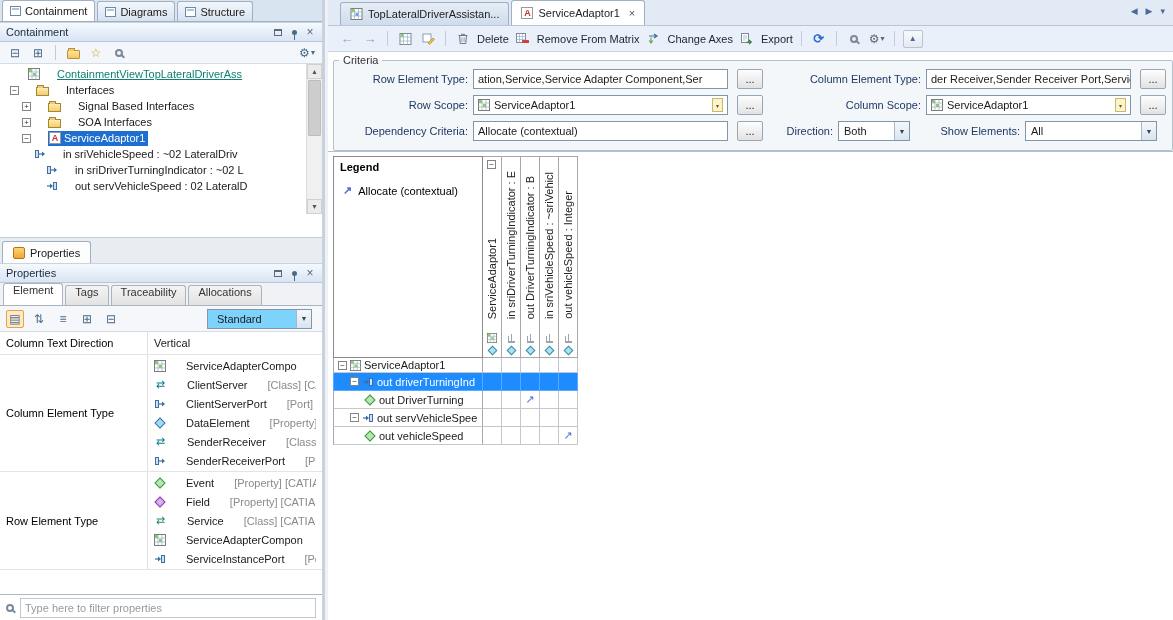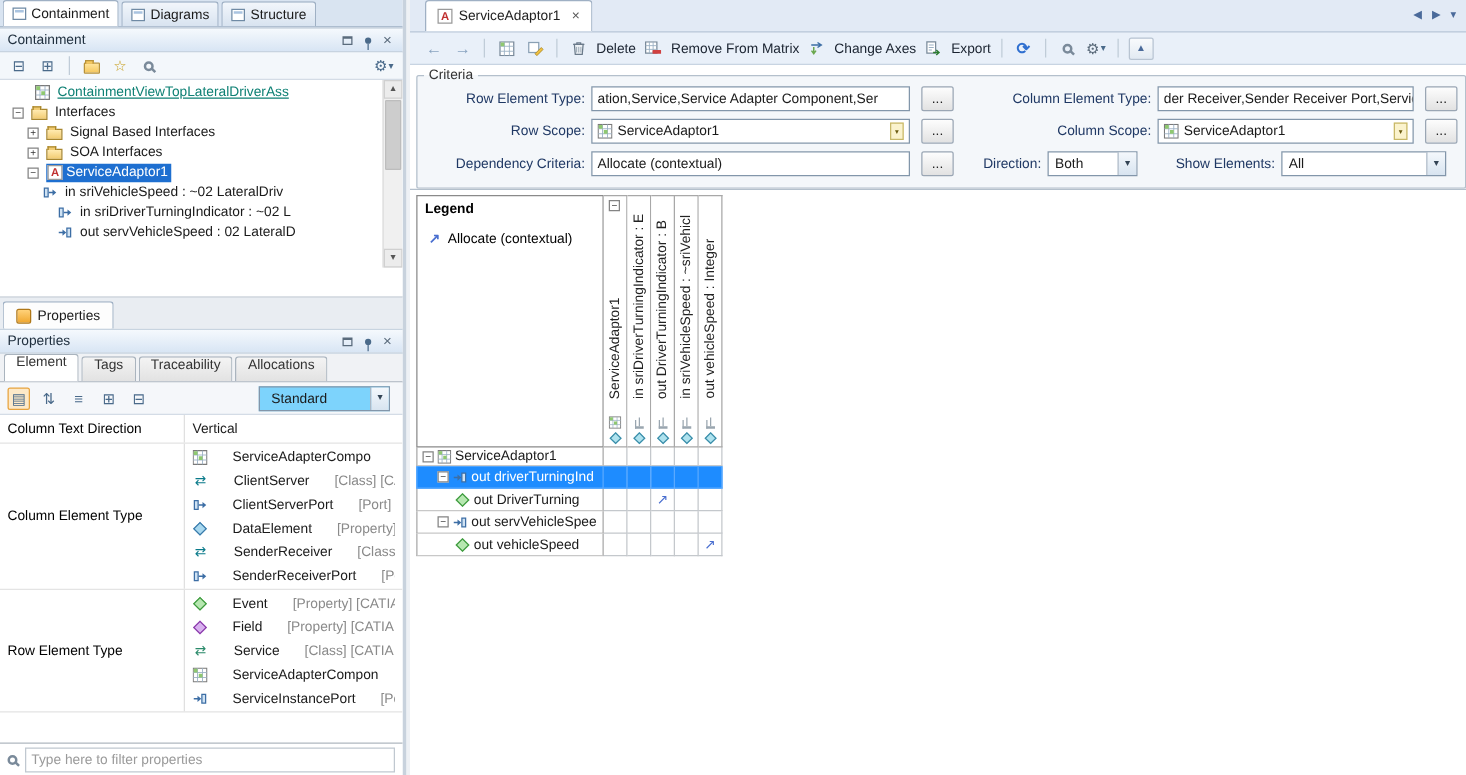--- a/index.html
+++ b/index.html
@@ -27,21 +27,21 @@
   .i-folder{width:13px;height:9px;background:linear-gradient(#ffe49a,#f5c860);border:1px solid #b8923a;border-radius:1px;position:relative;margin-top:3px}
   .i-folder::before{content:"";position:absolute;top:-3px;left:0;width:5px;height:2px;background:#f5c860;border:1px solid #b8923a;border-bottom:none}
   .star{color:#c8a020;font-size:12px}
   .lens{width:8px;height:8px;border:2px solid #7a8a9a;border-radius:50%;position:relative;flex:none}
   .lens::after{content:"";position:absolute;width:5px;height:2px;background:#7a8a9a;transform:rotate(45deg);right:-4px;bottom:-2px}
   .dd{font-size:8px;margin-left:1px}
 
   
   .tree{height:173px;background:#fff;position:relative;flex:none;overflow:hidden}
   .treeviewport{position:absolute;left:0;top:2px;right:17px;height:128px;overflow:hidden}
-  .trow{height:16px;display:flex;align-items:center;white-space:nowrap;overflow:hidden;gap:6px}
+  .trow{height:16px;display:flex;align-items:center;white-space:nowrap;overflow:hidden;gap:17px}
   .exp{width:9px;height:9px;border:1px solid #848484;background:#fff;font-size:8px;line-height:7px;text-align:center;color:#333;flex:none}
   .i-pkg{width:13px;height:9px;background:linear-gradient(#ffeab0,#f2cc72);border:1px solid #a8862e;flex:none;position:relative;margin-top:2px}
   .i-pkg::before{content:"";position:absolute;top:-3px;left:0;width:5px;height:2px;background:#f2cc72;border:1px solid #a8862e;border-bottom:none}
   .i-A{width:12px;height:12px;background:#fff;border:1px solid #9a9a9a;color:#c03030;font-weight:bold;font-size:9px;line-height:10px;text-align:center;flex:none}
   .svgic{flex:none;display:block}
   .tlink{color:#0e8074;text-decoration:underline}
   .tsel{display:flex;align-items:center;gap:3px;background:#1e6fd0;color:#fff;padding:0 3px 0 1px;height:15px}
   .vsb{position:absolute;right:0;top:0;width:16px;height:150px;background:#f0f0f0;border-left:1px solid #dcdcdc}
   .sbtn{height:15px;display:flex;align-items:center;justify-content:center;font-size:7px;color:#555;background:#ececec;border:1px solid #d0d0d0}
   .sbtn.down{position:absolute;bottom:0;left:0;right:0}
@@ -387,20 +387,29 @@
 
     <div class="pfilter">
       <span class="lens"></span>
       <input type="text" placeholder="Type here to filter properties" style="">
     </div>
   </div>
 
   <div id="right">
 
     <div class="dtabs">
+      <div class="dtab">
+        <svg class="svgic" width="13" height="12" viewBox="0 0 12 12">
+            <rect x="0.5" y="0.5" width="11" height="11" fill="#fff" stroke="#7a7a7a"></rect>
+            <path d="M0.5 4 H11.5 M0.5 8 H11.5 M4 0.5 V11.5 M8 0.5 V11.5" stroke="#9ab0c4" stroke-width="0.7"></path>
+            <rect x="1" y="1" width="3" height="3" fill="#8fc870"></rect>
+            <rect x="5" y="5" width="3" height="3" fill="#6fa8dc"></rect>
+          </svg>
+        <span>TopLateralDriverAssistan...</span>
+      </div>
       <div class="dtab active">
         <span class="i-A">A</span>
         <span>ServiceAdaptor1</span>
         <span class="x">×</span>
       </div>
       <div class="dnav">
         <span>◀</span>
         <span>▶</span>
         <span>▾</span>
       </div>

